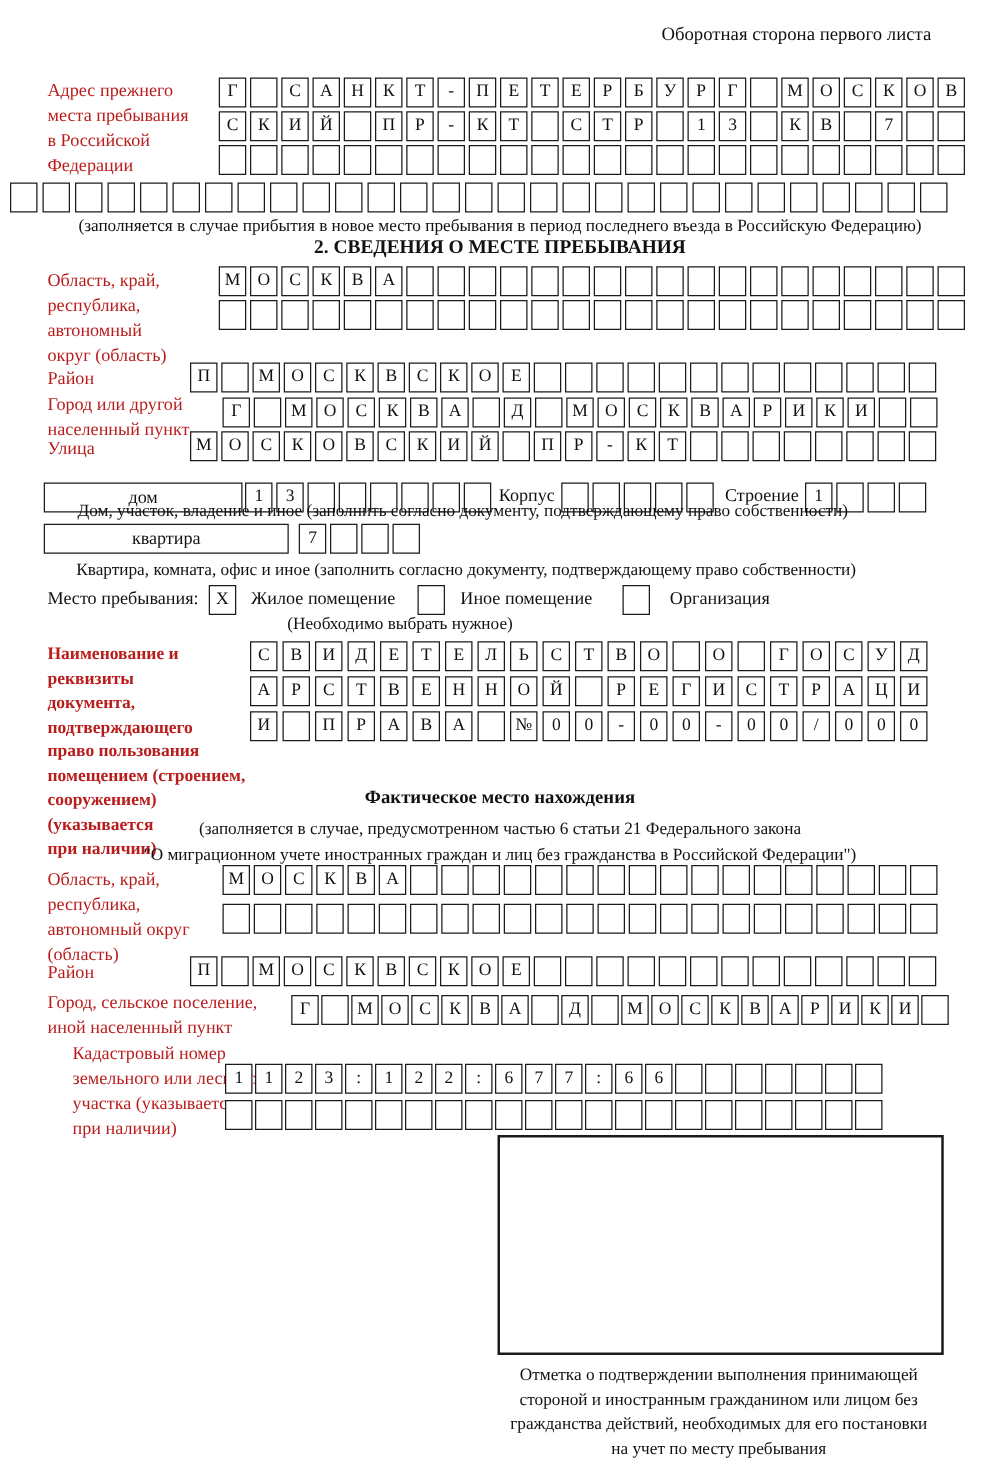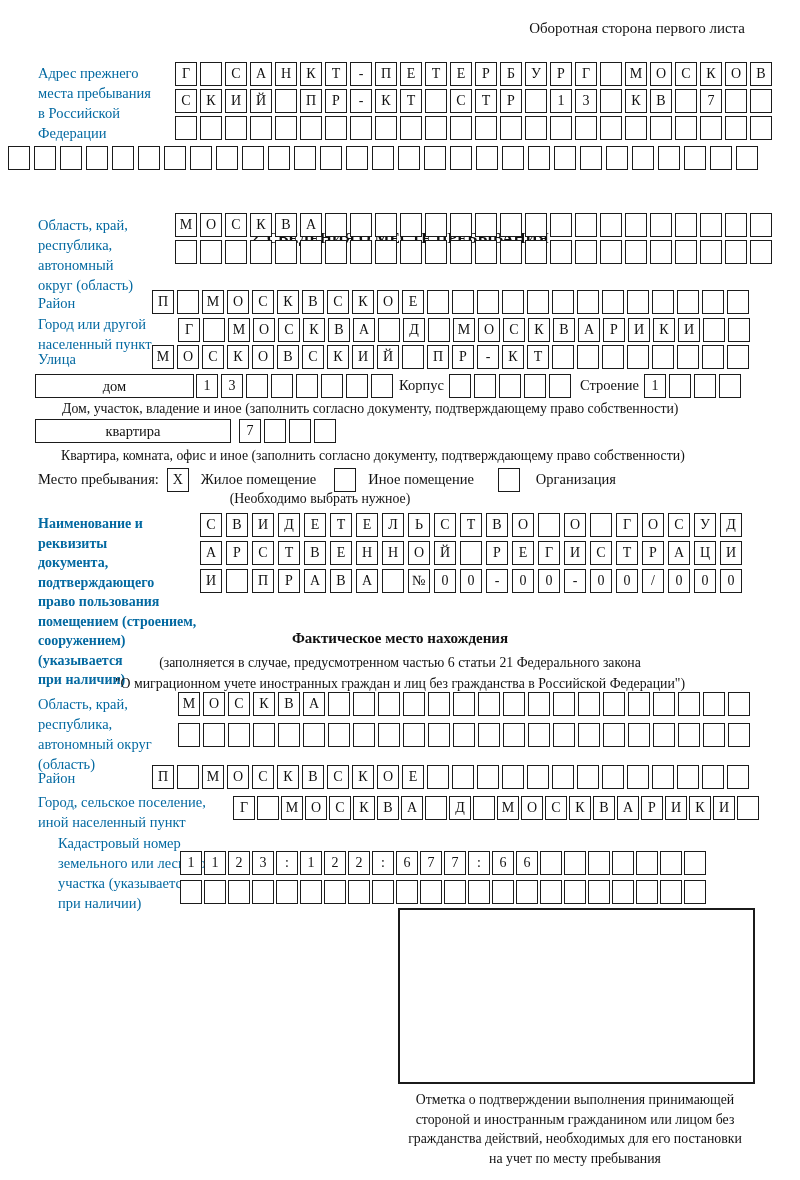--- a/index.html
+++ b/index.html
@@ -1,19 +1,19 @@
 <!DOCTYPE html>
 <html><head>
 <meta charset="utf-8">
 <style>
   html,body{margin:0;padding:0;background:#fff;}
   .page{position:relative;width:800px;height:1180px;background:#fff;color:#111;
         font-family:"Liberation Serif","DejaVu Serif",serif;overflow:hidden;}
   .abs{position:absolute;}
-  .lbl{font-size:14.5px;line-height:20px;white-space:pre-line;color:#0369a1;}
+  .lbl{font-size:14.5px;line-height:20px;white-space:pre-line;color:#b91c1c;}
   .note{font-size:13.8px;color:#111;}
   .center{text-align:center;width:800px;left:0;}
   .title{font-weight:bold;font-size:15.5px;}
   .boxrow{display:flex;gap:3px;}
   .g2{gap:2px;}
   .g4{gap:4px;}
   .boxcol{display:flex;flex-direction:column;gap:3px;}
   .cell{width:20px;height:22px;border:1.5px solid #1b1b1b;display:inline-flex;
         align-items:center;justify-content:center;font-size:14px;background:#fff;
         flex:0 0 auto;}
@@ -139,22 +139,23 @@
       <span class="cell"></span>
       <span class="cell"></span>
       <span class="cell"></span>
       <span class="cell"></span>
       <span class="cell"></span>
       <span class="cell"></span>
       <span class="cell"></span>
       <span class="cell"></span>
       <span class="cell"></span>
     </div>
-
-  <div class="abs title center" style="top:189px;margin-top:40px;">2. СВЕДЕНИЯ О МЕСТЕ ПРЕБЫВАНИЯ</div>
+  <div class="abs note center" style="top:173px;">(заполняется в случае прибытия в новое место пребывания в период последнего въезда в Российскую Федерацию)</div>
+
+  <div class="abs title center" style="top:189px;">2. СВЕДЕНИЯ О МЕСТЕ ПРЕБЫВАНИЯ</div>
 
   <div class="abs lbl" style="left:38px;top:215px;">Область, край,
 республика,
 автономный
 округ (область)</div>
   <div class="abs boxcol" style="left:175px;top:213px;">
     <div class="boxrow">
         <span class="cell">М</span>
         <span class="cell">О</span>
         <span class="cell">С</span>
@@ -297,21 +298,21 @@
     <span class="boxrow">
         <span class="cell">1</span>
         <span class="cell">3</span>
         <span class="cell"></span>
         <span class="cell"></span>
         <span class="cell"></span>
         <span class="cell"></span>
         <span class="cell"></span>
         <span class="cell"></span>
       </span>
-    <span class="flab" style="margin:0 3px 0 4px;">Корпус</span>
+    <span class="flab" style="margin:12px 3px 0 4px;">Корпус</span>
     <span class="boxrow">
         <span class="cell"></span>
         <span class="cell"></span>
         <span class="cell"></span>
         <span class="cell"></span>
         <span class="cell"></span>
       </span>
     <span class="flab" style="margin:0 3px 0 7px;">Строение</span>
     <span class="boxrow">
         <span class="cell">1</span>

